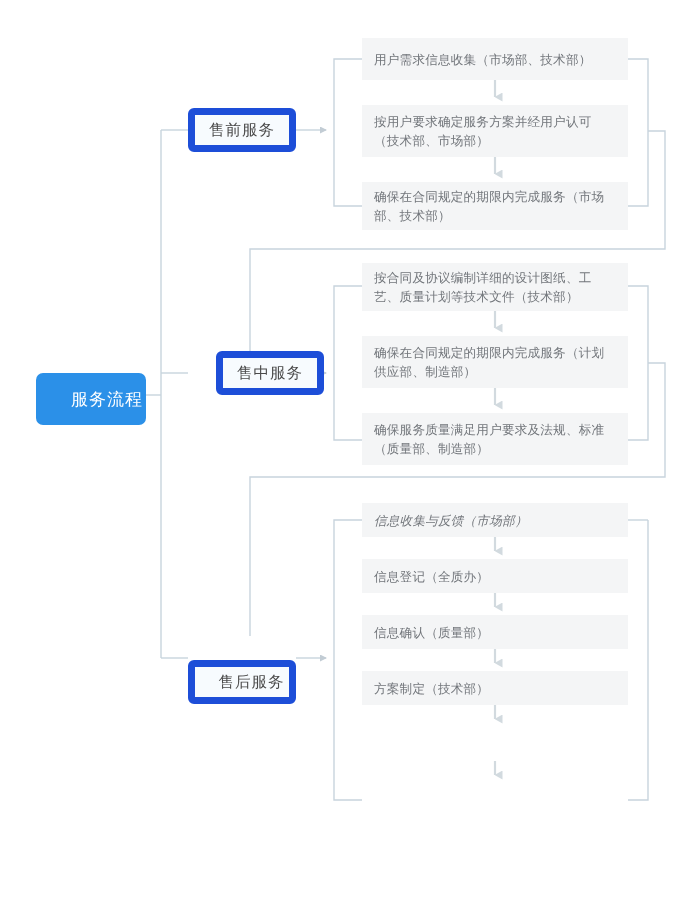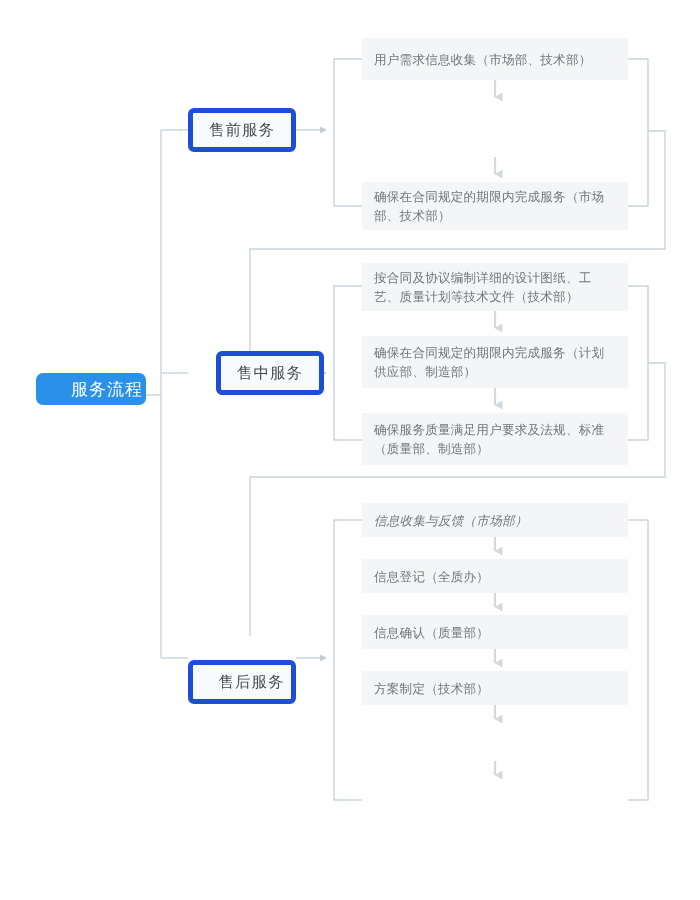--- a/index.html
+++ b/index.html
@@ -37,27 +37,27 @@
   .root-node {
     background: #2b90e8;
     color: #ffffff;
     border-radius: 7px;
     justify-content: center;
     font-size: 17px;
     letter-spacing: 1px;
     left: 36px;
     top: 373px;
     width: 110px;
-    height: 32px;
+    height: 52px;
     padding-left: 32px;
   }
 
   .branch-node {
     background: #f7fbfe;
-    border: 5px solid #1d4ed8;
+    border: 7px solid #1d4ed8;
     border-radius: 6px;
     color: #4a4a4a;
     justify-content: center;
     font-size: 15.5px;
     letter-spacing: 1px;
     width: 108px;
     height: 44px;
     left: 188px;
   }
 
@@ -166,20 +166,23 @@
   </div>
 
   <div class="node branch-node" style="top:660px;padding-left:19px;">
     <span>售后服务</span>
   </div>
 
   <div class="node leaf-node" style="top:38px;height:42px;">
     <span class="leaf-text">用户需求信息收集（市场部、技术部）</span>
   </div>
 
+  <div class="node leaf-node" style="top:105px;height:52px;">
+    <span class="leaf-text">按用户要求确定服务方案并经用户认可（技术部、市场部）</span>
+  </div>
 
   <div class="node leaf-node" style="top:182px;height:48px;">
     <span class="leaf-text">确保在合同规定的期限内完成服务（市场部、技术部）</span>
   </div>
 
   <div class="node leaf-node" style="top:263px;height:48px;">
     <span class="leaf-text">按合同及协议编制详细的设计图纸、工艺、质量计划等技术文件（技术部）</span>
   </div>
 
   <div class="node leaf-node" style="top:336px;height:52px;">

